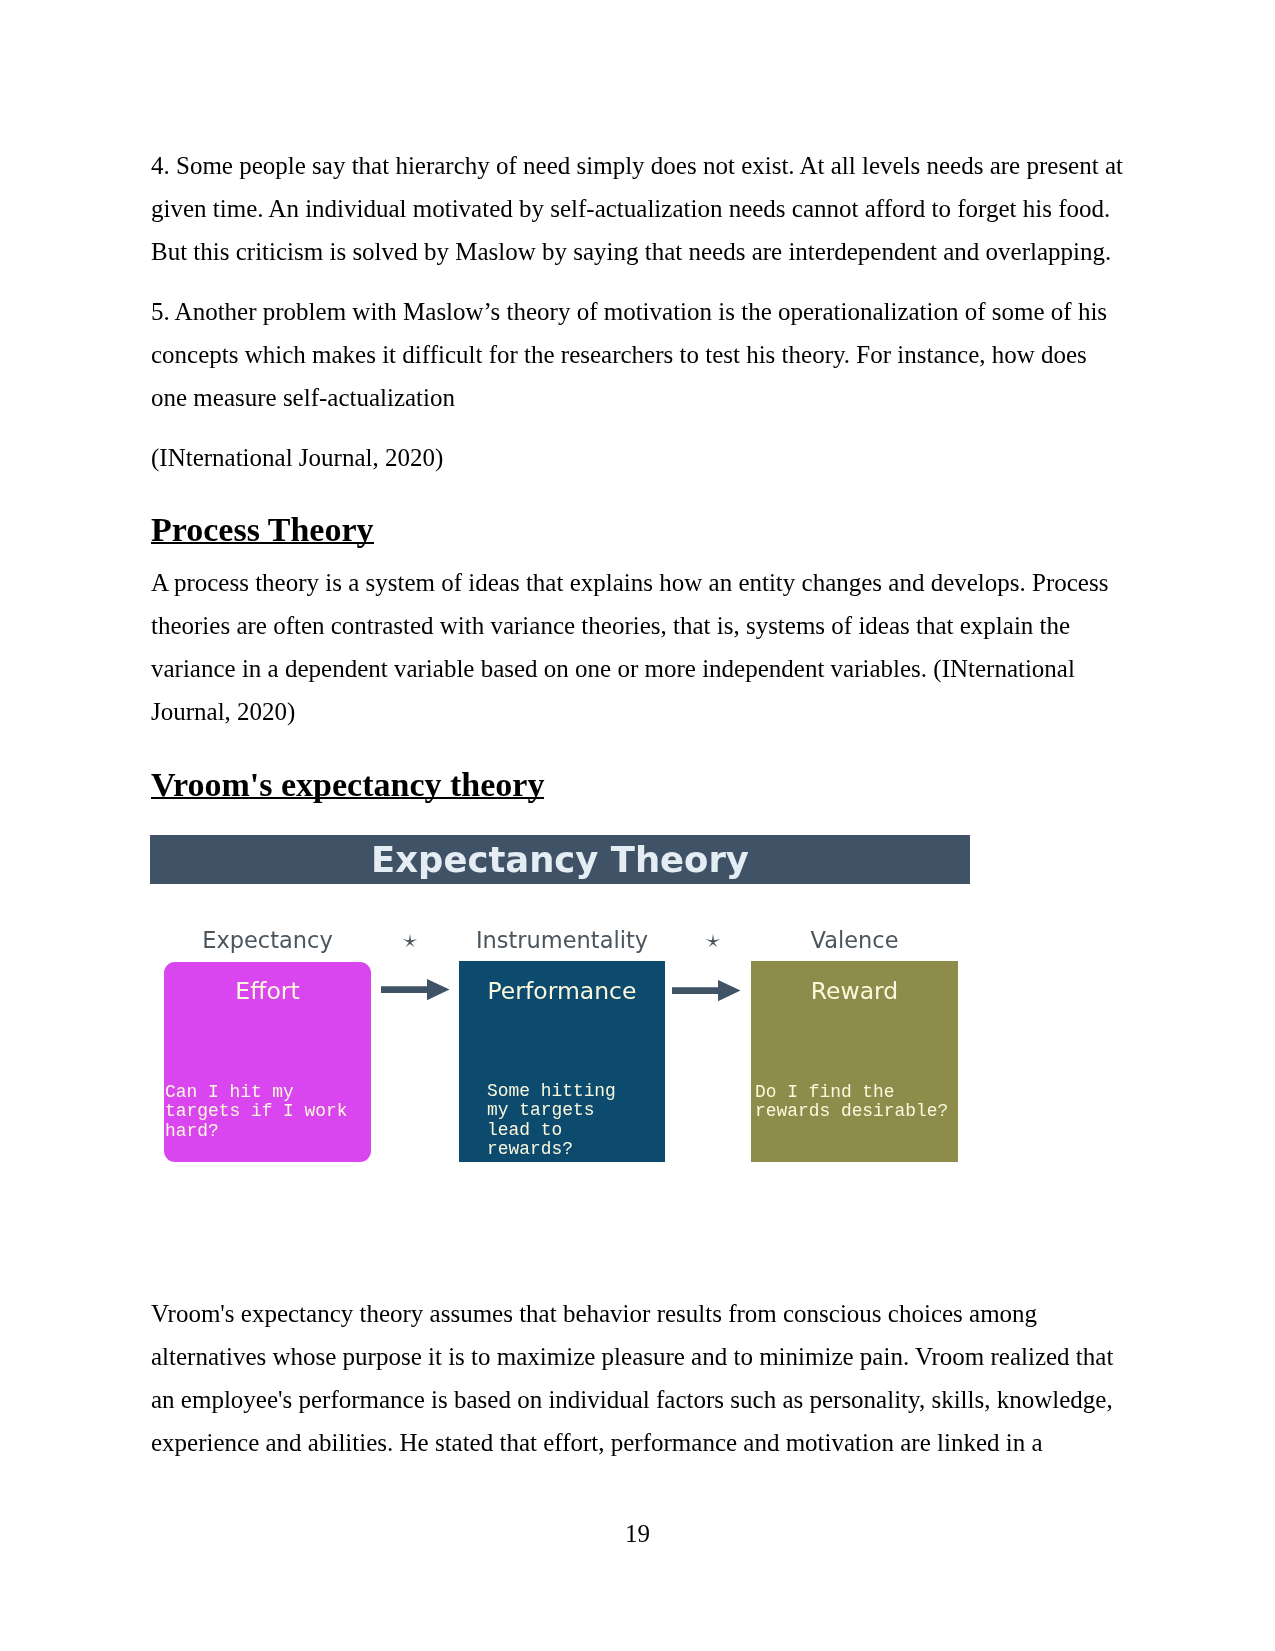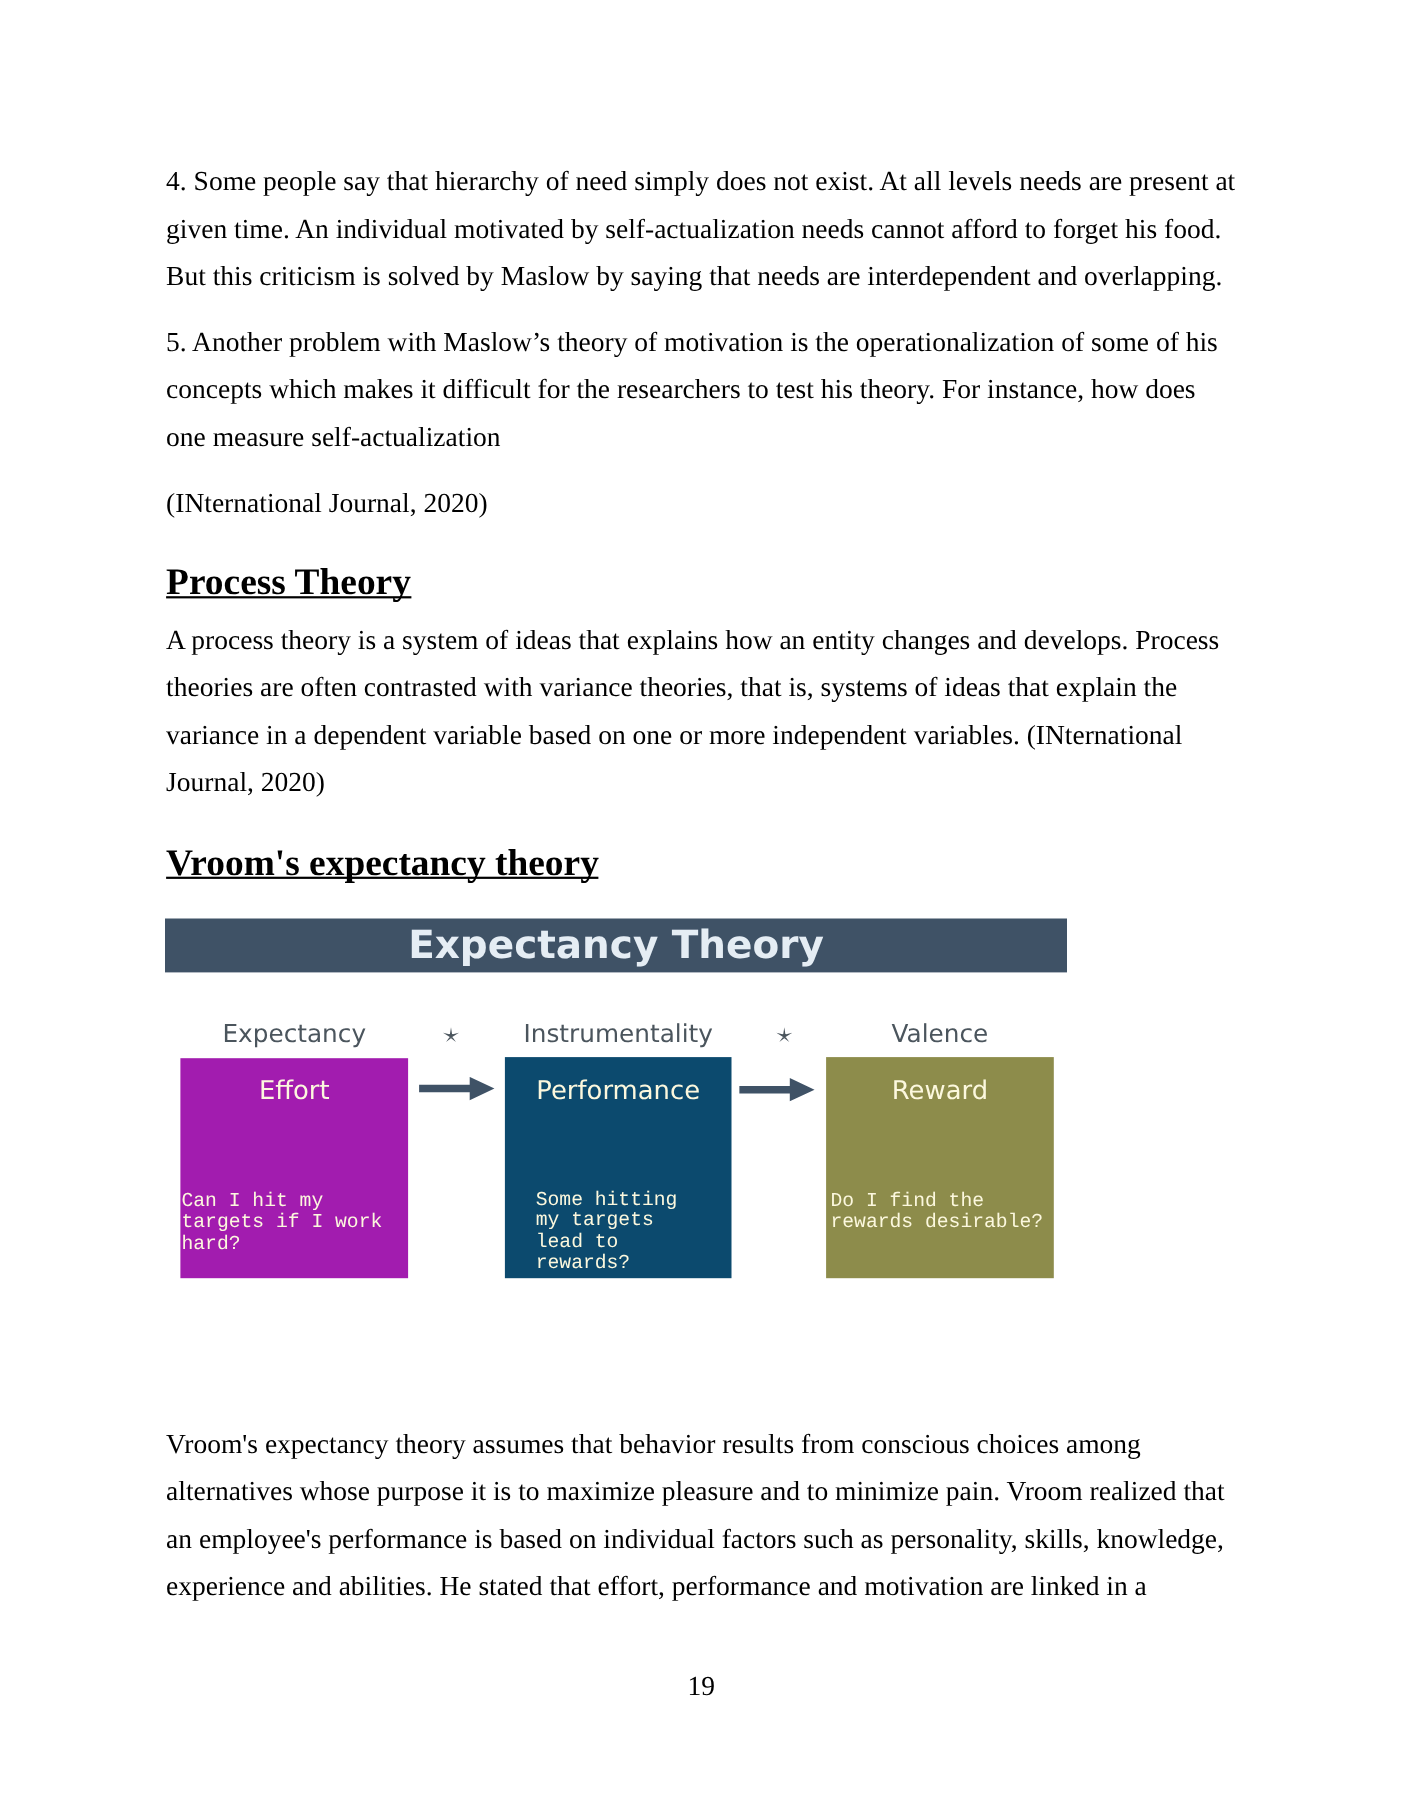--- a/index.html
+++ b/index.html
@@ -165,21 +165,21 @@
     </div>
     <div class="fig-label lbl-instrumentality">Instrumentality</div>
     <div class="fig-label lbl-star2">
       <svg class="star-svg" viewBox="0 0 24 24" width="16" height="16">
         <path fill="#4b555d" fill-rule="nonzero" d="M12 1.2 L13.6 11.4 L10.4 11.4 Z M22.9 8.9 L14.2 14.1 L13.2 11.1 Z M18.8 21.5 L10.7 15.4 L13.2 13.6 Z M5.2 21.5 L10.8 13.6 L13.3 15.4 Z M1.1 8.9 L10.8 11.1 L9.8 14.1 Z M14.6 12.4 A2.6 2.6 0 1 1 9.4 12.4 A2.6 2.6 0 1 1 14.6 12.4 Z"></path>
       </svg>
       <span class="sr-star">*</span>
     </div>
     <div class="fig-label lbl-valence">Valence</div>
 
-    <div class="fig-box box-effort" style="background-color: #a21caf; color: rgb(252, 248, 222);">
+    <div class="fig-box box-effort" style="background-color: #d946ef; color: rgb(252, 248, 222); border-radius: 11px;">
       <div class="box-title">Effort</div>
       <div class="box-q">Can I hit my targets if I work hard?</div>
     </div>
     <div class="fig-box box-performance" style="background-color: #0c4a6e; color: rgb(252, 248, 222);">
       <div class="box-title">Performance</div>
       <div class="box-q">Some hitting my targets lead to rewards?</div>
     </div>
     <div class="fig-box box-reward" style="background-color: rgb(141, 140, 75); color: rgb(252, 248, 222);">
       <div class="box-title">Reward</div>
       <div class="box-q">Do I find the rewards desirable?</div>

